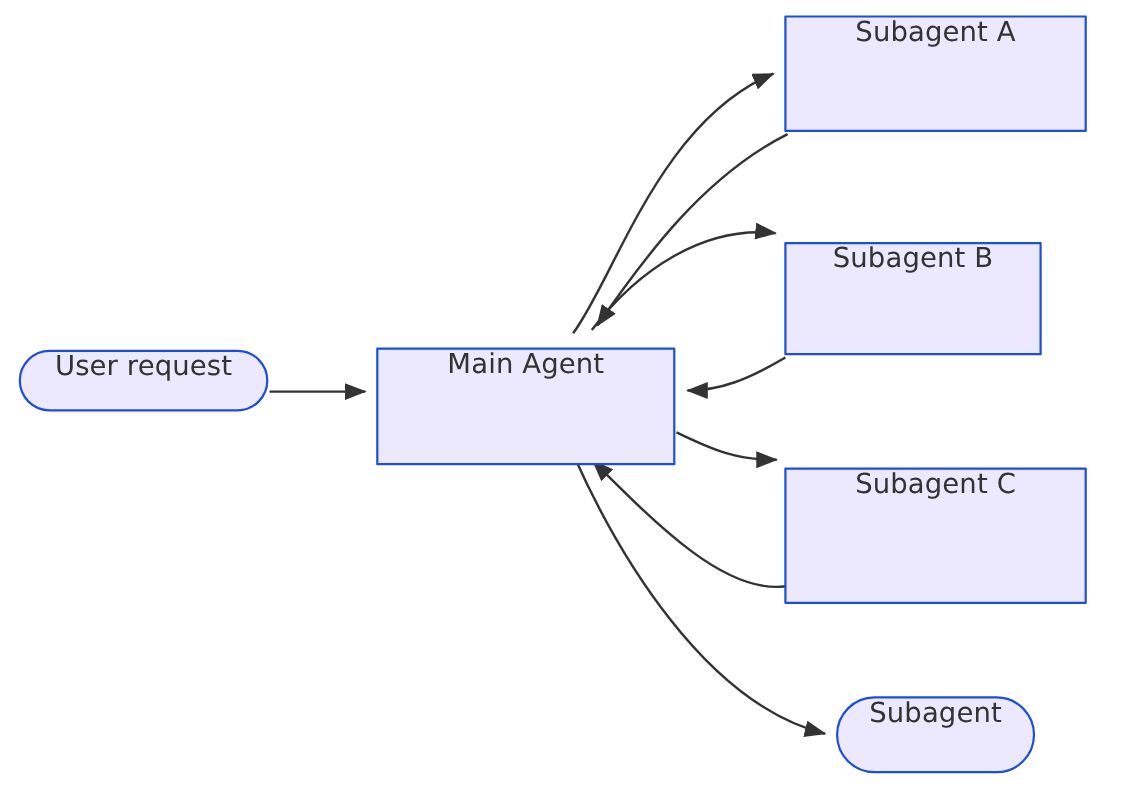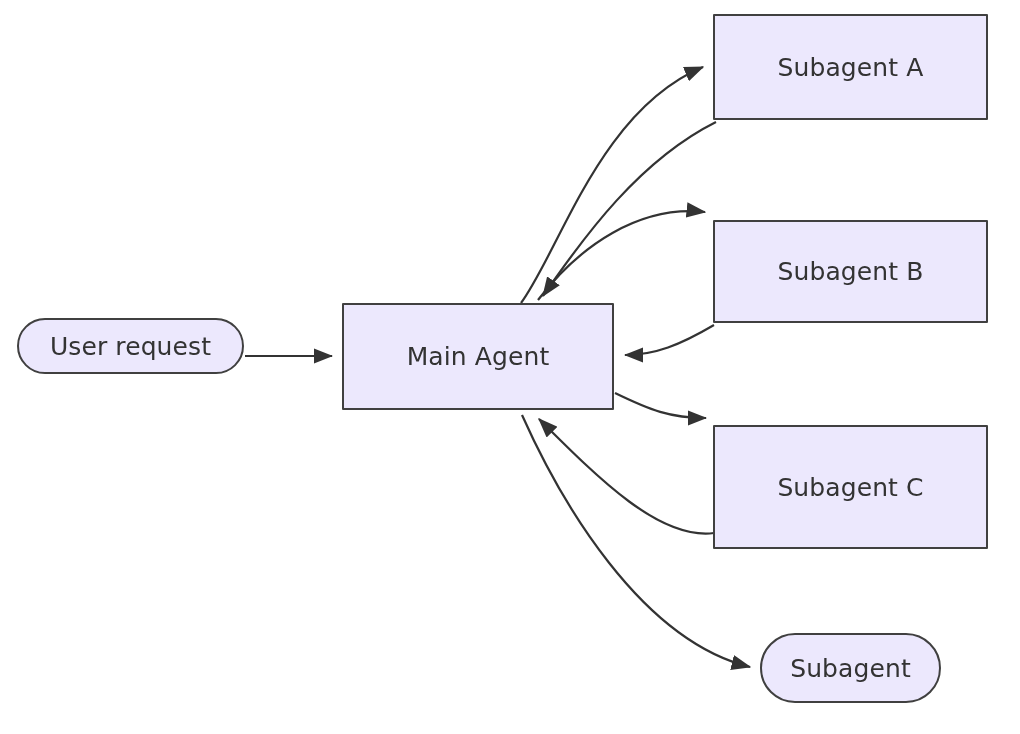--- a/index.html
+++ b/index.html
@@ -25,24 +25,23 @@
     left: 0;
     top: 0;
     width: 1020px;
     height: 734px;
     pointer-events: none;
   }
   .node {
     position: absolute;
     box-sizing: border-box;
     display: flex;
-    align-items: center;
     justify-content: center;
     background: #ECE8FD;
-    border: 2px solid #404040;
+    border: 2px solid #1d4ed8;
     color: #333333;
     font-size: 25px;
     font-weight: 400;
     letter-spacing: 0.1px;
     line-height: 1;
     white-space: nowrap;
   }
   .node.rect {
     border-radius: 1px;
   }
@@ -80,29 +79,29 @@
 
     <path d="M 714,533 C 660,540 600,480 539,419" fill="none" stroke="#333333" stroke-width="2.2" marker-end="url(#arrowhead)"></path>
 
     <path d="M 522,415 C 560,500 640,640 750,667" fill="none" stroke="#333333" stroke-width="2.2" marker-end="url(#arrowhead)"></path>
   </svg>
 
   <div class="node stadium" style="left:17px; top:318px; width:227px; height:56px;">
     <span class="node-label">User request</span>
   </div>
 
-  <div class="node rect" style="left:342px; top:303px; width:272px; height:107px;">
+  <div class="node rect" style="left:342px; top:316px; width:272px; height:107px;">
     <span class="node-label">Main Agent</span>
   </div>
 
   <div class="node rect" style="left:713px; top:14px; width:275px; height:106px;">
     <span class="node-label">Subagent A</span>
   </div>
 
-  <div class="node rect" style="left:713px; top:220px; width:275px; height:103px;">
+  <div class="node rect" style="left:713px; top:220px; width:234px; height:103px;">
     <span class="node-label">Subagent B</span>
   </div>
 
   <div class="node rect" style="left:713px; top:425px; width:275px; height:124px;">
     <span class="node-label">Subagent C</span>
   </div>
 
   <div class="node stadium" style="left:760px; top:633px; width:181px; height:70px;">
     <span class="node-label">Subagent</span>
   </div>

